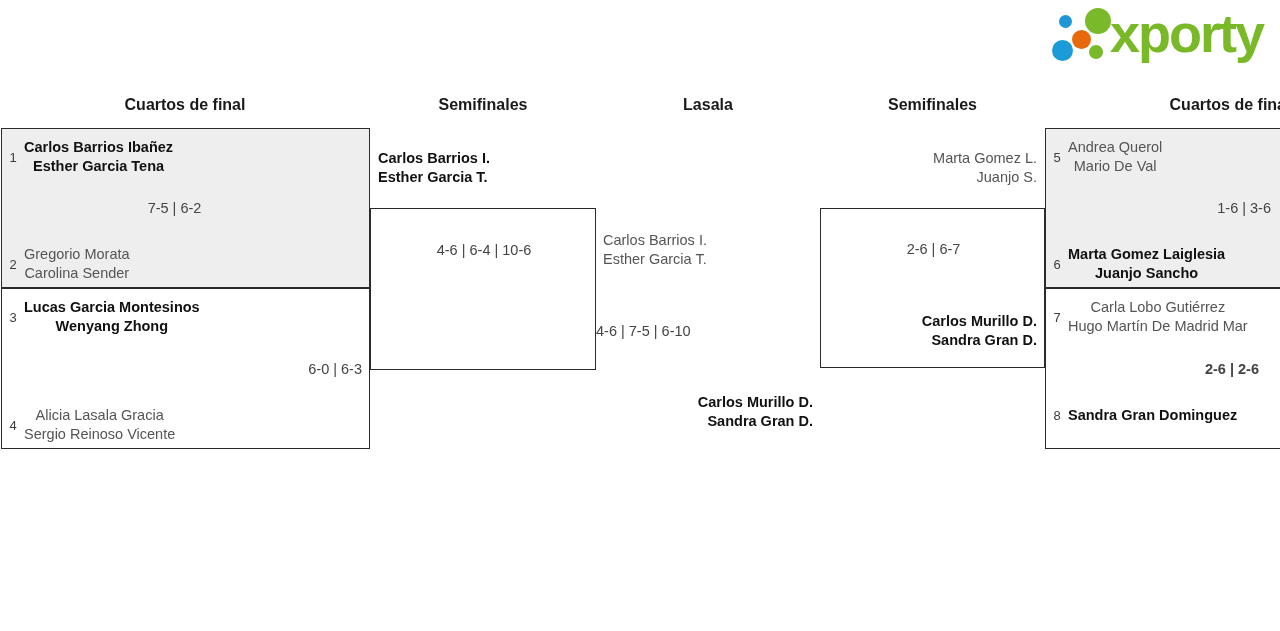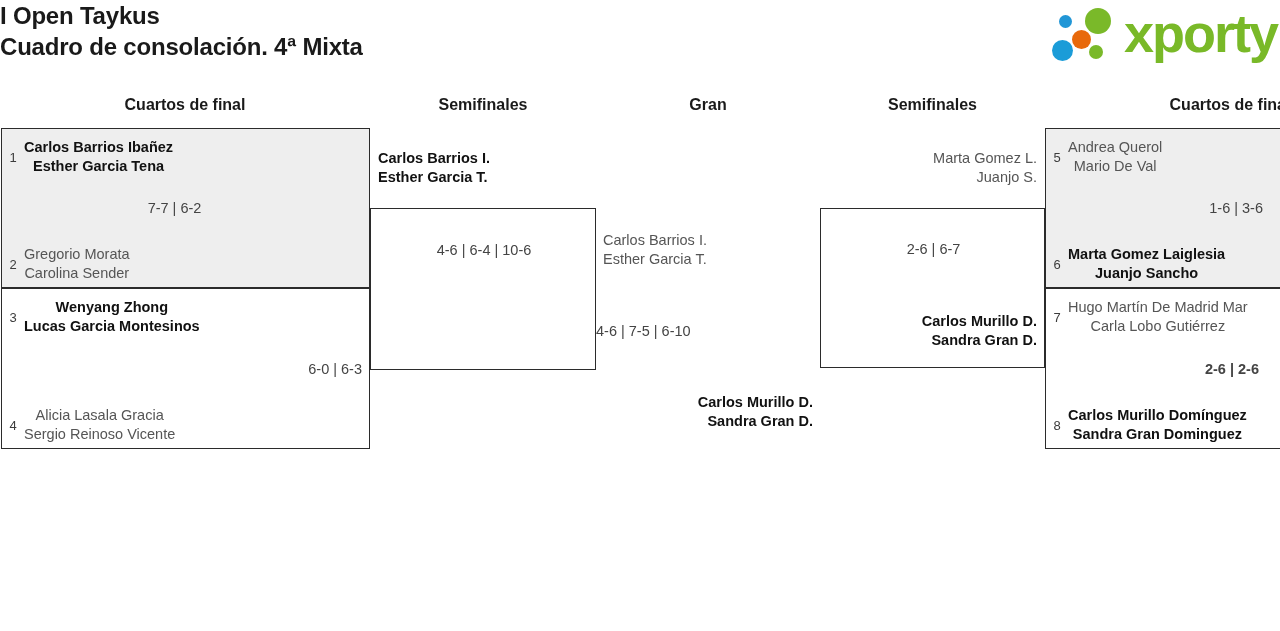--- a/index.html
+++ b/index.html
@@ -29,21 +29,21 @@
     width: 232px; height: 60px;
   }
   #logo-dots { position: absolute; left: 0; top: 0; width: 86px; height: 60px; }
   .dot { position: absolute; border-radius: 50%; }
   #dot-blue-sm   { left: 13px; top: 11px;  width: 13px; height: 13px; background: #2196d6; }
   #dot-green-lg  { left: 39px; top: 4px;   width: 26px; height: 26px; background: #7ab929; }
   #dot-orange    { left: 26px; top: 26px;  width: 19px; height: 19px; background: #e8690b; }
   #dot-blue-lg   { left: 6px;  top: 36px;  width: 21px; height: 21px; background: #1b9cd8; }
   #dot-green-sm  { left: 43px; top: 41px;  width: 14px; height: 14px; background: #7ab929; }
   #logo-text {
-    position: absolute; left: 78px; top: -3px;
+    position: absolute; left: 64px; top: -3px;
     font-size: 54px; font-weight: 700; color: #79b928;
     letter-spacing: -2px; line-height: 64px;
   }
 
   
   .round-header {
     position: absolute; top: 96px; height: 22px;
     font-size: 16px; font-weight: 600; color: #1a1a1a;
     text-align: center; white-space: nowrap;
   }
@@ -88,69 +88,65 @@
   .score {
     position: absolute;
     font-size: 14.5px; color: #444444; white-space: nowrap;
   }
   .score.r { text-align: right; }
 </style>
 </head>
 <body>
 
 <div id="header">
-  <div id="title-block">
-    <span id="title-line1">I Open Taykus</span>
-    <span id="title-line2">Cuadro de consolación. 4ª Mixta</span>
-  </div>
 
   <div id="logo">
     <div id="logo-dots">
       <span class="dot" id="dot-blue-sm"></span>
       <span class="dot" id="dot-green-lg"></span>
       <span class="dot" id="dot-orange"></span>
       <span class="dot" id="dot-blue-lg"></span>
       <span class="dot" id="dot-green-sm"></span>
     </div>
     <span id="logo-text">xporty</span>
   </div>
 </div>
 
 <div class="round-header" id="rh-0">Cuartos de final</div>
 <div class="round-header" id="rh-1">Semifinales</div>
-<div class="round-header" id="rh-2">Gran</div>
+<div class="round-header" id="rh-2">Lasala</div>
 <div class="round-header" id="rh-3">Semifinales</div>
 <div class="round-header" id="rh-4">Cuartos de final</div>
 
 <div id="bracket">
 
   <div class="match-box shaded" style="left:1px; top:128px; width:369px; height:160px;">
     <div class="team winner" style="left:0px; top:9px;">
       <span class="seed">1</span>
       <span class="names">
         <span class="n">Carlos Barrios Ibañez</span>
         <span class="n">Esther Garcia Tena</span>
       </span>
     </div>
-    <div class="score" style="left:0px; top:71px; width:345px; text-align:center;">7-7 | 6-2</div>
+    <div class="score" style="left:0px; top:71px; width:345px; text-align:center;">7-5 | 6-2</div>
     <div class="team loser" style="left:0px; top:116px;">
       <span class="seed">2</span>
       <span class="names">
         <span class="n">Gregorio Morata</span>
         <span class="n">Carolina Sender</span>
       </span>
     </div>
   </div>
 
   <div class="match-box plain" style="left:1px; top:288px; width:369px; height:161px;">
     <div class="team winner" style="left:0px; top:9px;">
       <span class="seed">3</span>
       <span class="names">
+        <span class="n">Lucas Garcia Montesinos</span>
         <span class="n">Wenyang Zhong</span>
-        <span class="n">Lucas Garcia Montesinos</span>
       </span>
     </div>
     <div class="score" style="left:15px; top:72px; width:345px; text-align:right;">6-0 | 6-3</div>
     <div class="team loser" style="left:0px; top:117px;">
       <span class="seed">4</span>
       <span class="names">
         <span class="n">Alicia Lasala Gracia</span>
         <span class="n">Sergio Reinoso Vicente</span>
       </span>
     </div>
@@ -189,41 +185,40 @@
   </div>
 
   <div class="match-box shaded" style="left:1045px; top:128px; width:369px; height:160px;">
     <div class="team loser" style="left:0px; top:9px;">
       <span class="seed">5</span>
       <span class="names">
         <span class="n">Andrea Querol</span>
         <span class="n">Mario De Val</span>
       </span>
     </div>
-    <div class="score r" style="left:4px; top:71px; width:213px;">1-6 | 3-6</div>
+    <div class="score r" style="left:12px; top:71px; width:213px;">1-6 | 3-6</div>
     <div class="team winner" style="left:0px; top:116px;">
       <span class="seed">6</span>
       <span class="names">
         <span class="n">Marta Gomez Laiglesia</span>
         <span class="n">Juanjo Sancho</span>
       </span>
     </div>
   </div>
 
   <div class="match-box plain" style="left:1045px; top:288px; width:369px; height:161px;">
     <div class="team loser" style="left:0px; top:9px;">
       <span class="seed">7</span>
       <span class="names">
+        <span class="n">Carla Lobo Gutiérrez</span>
         <span class="n">Hugo Martín De Madrid Mar</span>
-        <span class="n">Carla Lobo Gutiérrez</span>
       </span>
     </div>
     <div class="score r" style="left:0px; top:72px; width:213px;font-weight:bold;">2-6 | 2-6</div>
     <div class="team winner" style="left:0px; top:117px;">
       <span class="seed">8</span>
       <span class="names">
-        <span class="n">Carlos Murillo Domínguez</span>
         <span class="n">Sandra Gran Dominguez</span>
       </span>
     </div>
   </div>
 
 </div>
 
 </body></html>

